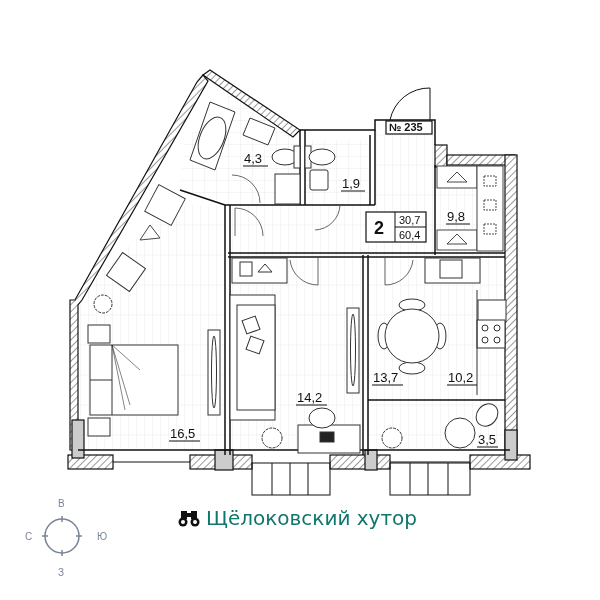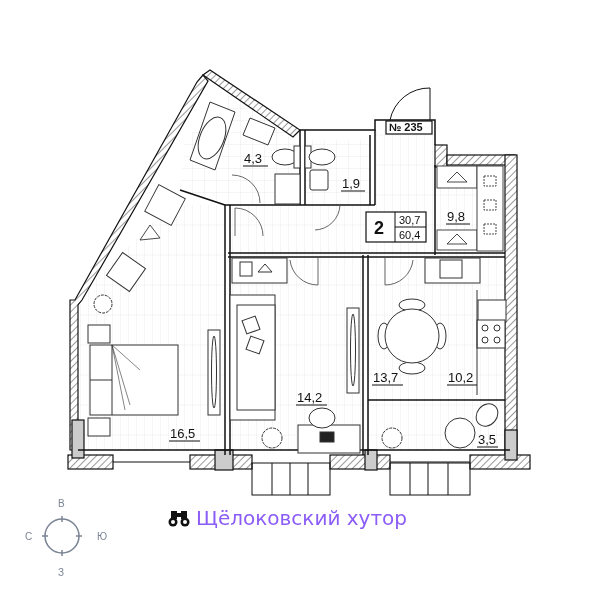--- a/index.html
+++ b/index.html
@@ -2,21 +2,21 @@
 <html><head>
 <meta charset="utf-8">
 <style>
   html,body{margin:0;padding:0;background:#fff;}
   body{width:600px;height:600px;position:relative;overflow:hidden;font-family:"DejaVu Sans",sans-serif;}
   #plan{position:absolute;left:0;top:0;width:600px;height:600px;}
   .lbl{font-family:"Liberation Sans",sans-serif;font-size:13px;fill:#111;}
   .lbl-big{font-family:"Liberation Sans",sans-serif;font-size:18px;font-weight:bold;fill:#111;}
   .lbl-sm{font-family:"Liberation Sans",sans-serif;font-size:11px;fill:#111;}
   .num{font-family:"Liberation Sans",sans-serif;font-size:11px;font-weight:bold;fill:#111;}
-  .brand{position:absolute;left:168px;top:506px;font-family:"DejaVu Sans",sans-serif;font-size:20px;color:#8b5cf6;display:flex;align-items:center;gap:6px;}
+  .brand{position:absolute;left:178px;top:506px;font-family:"DejaVu Sans",sans-serif;font-size:20px;color:#0f766e;display:flex;align-items:center;gap:6px;}
   .compass-lbl{font-family:"Liberation Sans",sans-serif;font-size:10px;fill:#7a8494;}
 </style>
 </head>
 <body>
 
 <svg id="plan" viewBox="0 0 600 600" xmlns="http://www.w3.org/2000/svg">
   <defs>
     <pattern id="hatch" patternUnits="userSpaceOnUse" width="5" height="5" patternTransform="rotate(45)">
       <rect width="5" height="5" fill="#fff"></rect>
       <line x1="0" y1="0" x2="0" y2="5" stroke="#333" stroke-width="1"></line>

